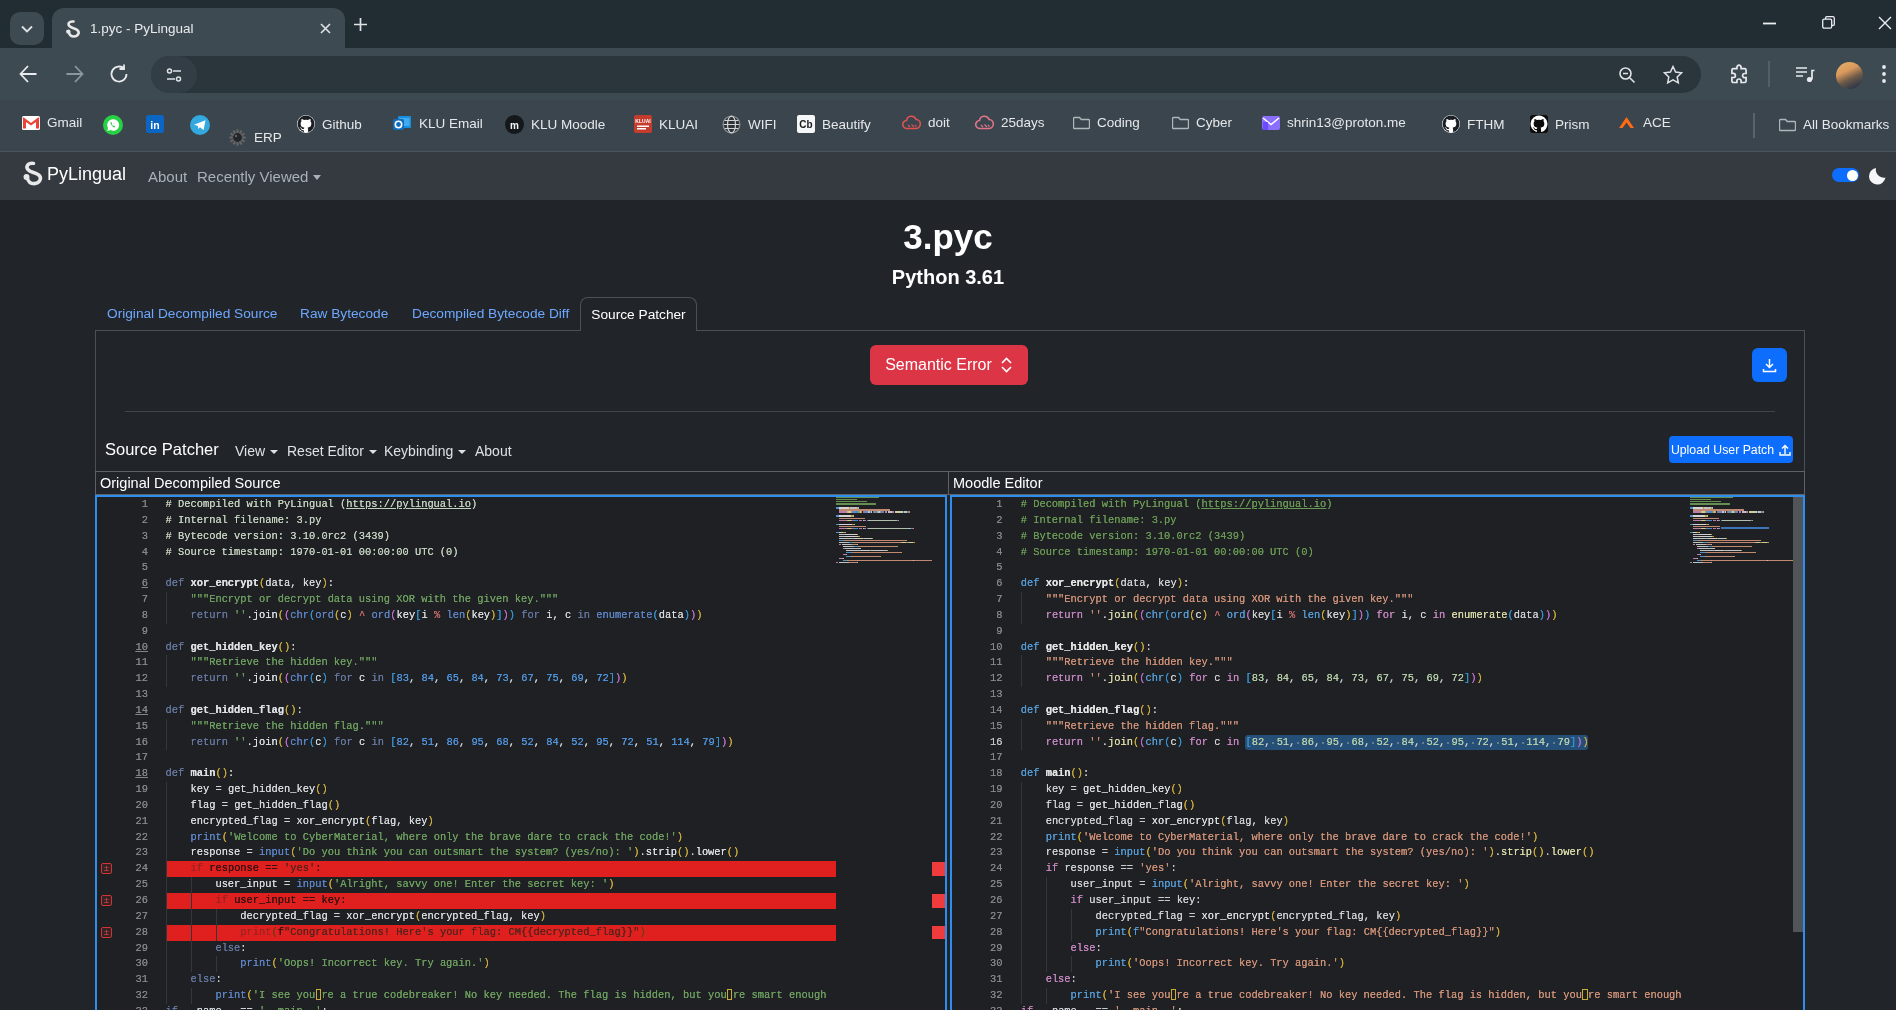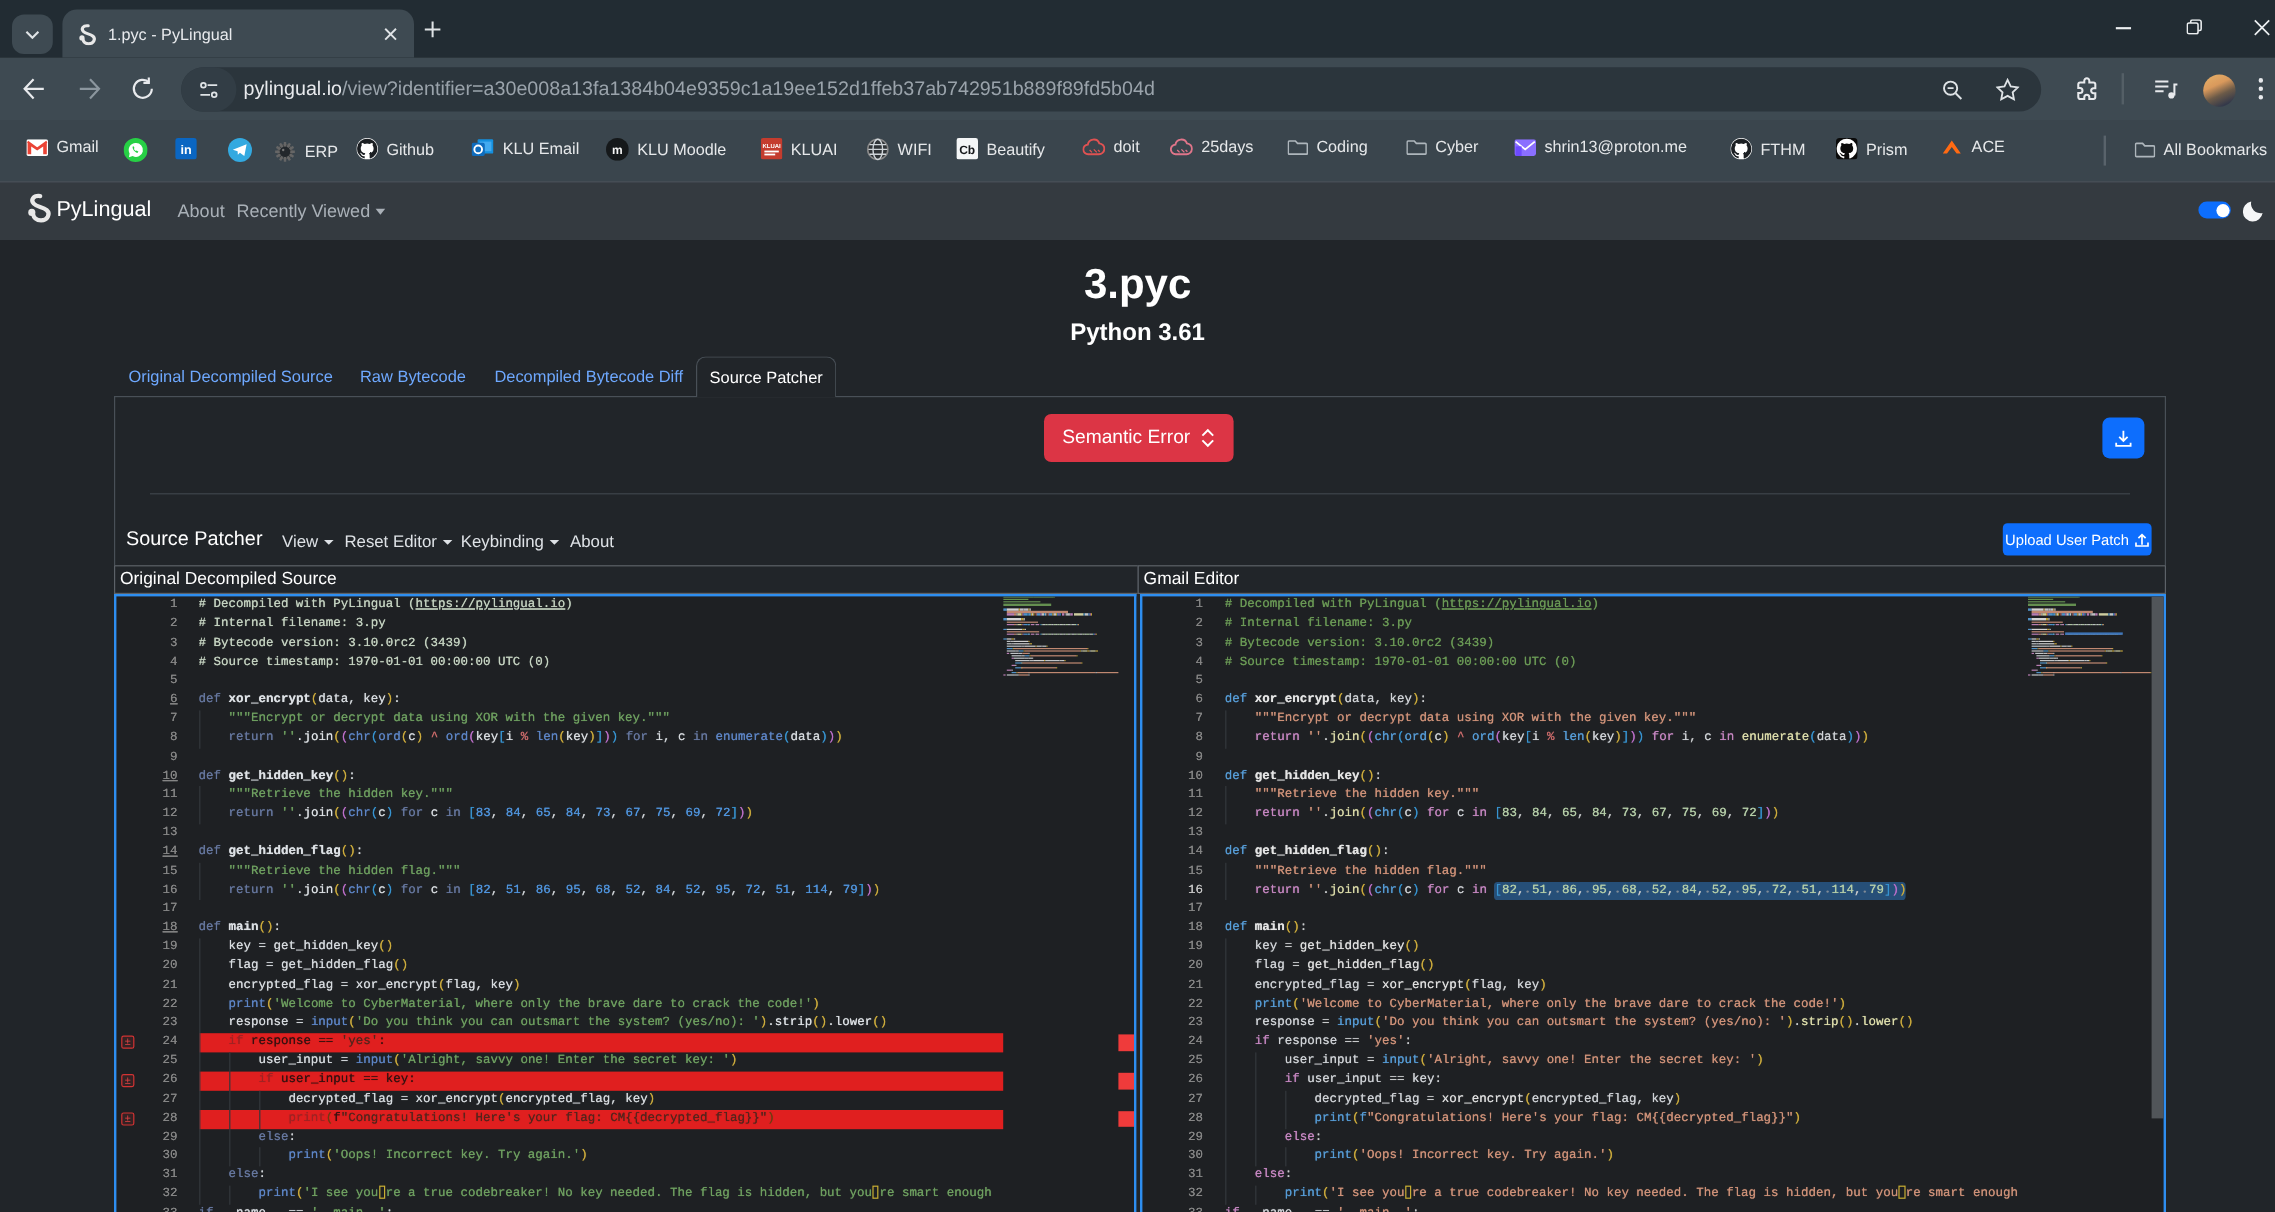--- a/index.html
+++ b/index.html
@@ -84,21 +84,20 @@
   </div>
 <div class="pill">
     <div style="width:46px;height:37px;border-radius:19px;background:#323d45;display:flex;align-items:center;justify-content:center;margin-right:6px">
       <svg width="18" height="18" viewBox="0 0 18 18" style="">
         <circle cx="4.5" cy="5" r="2" fill="none" stroke="#dfe3e6" stroke-width="1.5"></circle>
         <path d="M8 5 H16" stroke="#dfe3e6" stroke-width="1.5"></path>
         <circle cx="13.5" cy="13" r="2" fill="none" stroke="#dfe3e6" stroke-width="1.5"></circle>
         <path d="M2 13 H10" stroke="#dfe3e6" stroke-width="1.5"></path>
       </svg>
     </div>
-    <div style="font-size:16.4px;color:#e8eaed">pylingual.io<span style="color:#9aa3ab">/view?identifier=a30e008a13fa1384b04e9359c1a19ee152d1ffeb37ab742951b889f89fd5b04d</span></div>
     <div style="margin-left:auto;display:flex;align-items:center;gap:26px;margin-right:18px">
       <svg width="20" height="20" viewBox="0 0 20 20" style="">
         <circle cx="8.5" cy="8.5" r="5.5" fill="none" stroke="#dfe3e6" stroke-width="1.6"></circle>
         <path d="M12.7 12.7 L17.5 17.5" stroke="#dfe3e6" stroke-width="1.6"></path>
         <path d="M6 8.5 H11" stroke="#dfe3e6" stroke-width="1.5"></path>
       </svg>
       <svg width="20" height="20" viewBox="0 0 20 20" style="">
         <path d="M10 1.5 L12.6 7 L18.5 7.8 L14.2 11.9 L15.3 17.8 L10 14.9 L4.7 17.8 L5.8 11.9 L1.5 7.8 L7.4 7 Z" fill="none" stroke="#dfe3e6" stroke-width="1.5"></path>
       </svg>
     </div>
@@ -145,21 +144,21 @@
       <rect width="18" height="18" rx="2.5" fill="#0a66c2"></rect>
       <text x="9" y="13.5" font-family="Liberation Sans" font-size="10.5" font-weight="bold" fill="#fff" text-anchor="middle">in</text>
     </svg>
   </div>
 <div class="bk abs" style="left:190px;top:115px">
     <svg width="20" height="20" viewBox="0 0 20 20" style="">
       <circle cx="10" cy="10" r="10" fill="#33a9e0"></circle>
       <path d="M4 9.8 L15.5 5.2 L13.6 15 L9.9 12.2 L8.2 14 L8 11 Z" fill="#fff"></path>
     </svg>
   </div>
-<div class="bk abs" style="left:228px;top:117px">
+<div class="bk abs" style="left:228px;top:128px">
     <svg width="19" height="19" viewBox="0 0 19 19" style="">
       <circle cx="9.5" cy="9.5" r="6" fill="#2b2f33" stroke="#555" stroke-width="1"></circle>
       <g stroke="#666" stroke-width="2">
         <line x1="9.5" y1="9.5" x2="17.70" y2="9.50"></line>
         <line x1="9.5" y1="9.5" x2="16.60" y2="13.60"></line>
         <line x1="9.5" y1="9.5" x2="13.60" y2="16.60"></line>
         <line x1="9.5" y1="9.5" x2="9.50" y2="17.70"></line>
         <line x1="9.5" y1="9.5" x2="5.40" y2="16.60"></line>
         <line x1="9.5" y1="9.5" x2="2.40" y2="13.60"></line>
         <line x1="9.5" y1="9.5" x2="1.30" y2="9.50"></line>
@@ -324,21 +323,21 @@
 <div class="abs" style="left:105px;top:440px;color:#fff;font-size:16.5px">Source Patcher</div>
 <div class="abs" style="left:235px;top:443px;color:#dee2e6;font-size:14px">View<span style="display:inline-block;width:0;height:0;border-left:4px solid transparent;border-right:4px solid transparent;border-top:4.5px solid #dee2e6;vertical-align:2px;margin-left:5px"></span></div>
 <div class="abs" style="left:287px;top:443px;color:#dee2e6;font-size:14px">Reset Editor<span style="display:inline-block;width:0;height:0;border-left:4px solid transparent;border-right:4px solid transparent;border-top:4.5px solid #dee2e6;vertical-align:2px;margin-left:5px"></span></div>
 <div class="abs" style="left:384px;top:443px;color:#dee2e6;font-size:14px">Keybinding<span style="display:inline-block;width:0;height:0;border-left:4px solid transparent;border-right:4px solid transparent;border-top:4.5px solid #dee2e6;vertical-align:2px;margin-left:5px"></span></div>
 <div class="abs" style="left:475px;top:443px;color:#dee2e6;font-size:14px">About</div>
 <div class="btn" style="left:1669px;top:436px;width:124px;height:27px;background:#0d6efd;border-radius:4px;font-size:12.3px;gap:5px;white-space:nowrap">Upload User Patch <svg width="12" height="13" viewBox="0 0 12 13" style="">
       <path d="M6 11 V3 M3 5.5 L6 2.5 L9 5.5" stroke="#fff" stroke-width="1.4" fill="none"></path>
       <path d="M1 9 v3 h10 V9" stroke="#fff" stroke-width="1.4" fill="none"></path>
     </svg></div>
 <div class="phead" style="left:95px;width:854px">Original Decompiled Source</div>
-<div class="phead" style="left:948px;width:857px">Gmail Editor</div>
+<div class="phead" style="left:948px;width:857px">Moodle Editor</div>
 <div class="ed" style="left:95.0px;width:852.0px">
 <div class="lnum" style="top:0.00px;">1</div>
 <div class="lnum" style="top:15.84px;">2</div>
 <div class="lnum" style="top:31.68px;">3</div>
 <div class="lnum" style="top:47.52px;">4</div>
 <div class="lnum" style="top:63.36px;">5</div>
 <div class="lnum" style="top:79.20px;text-decoration:underline;">6</div>
 <div class="lnum" style="top:95.04px;">7</div>
 <div class="lnum" style="top:110.88px;">8</div>
 <div class="lnum" style="top:126.72px;">9</div>

